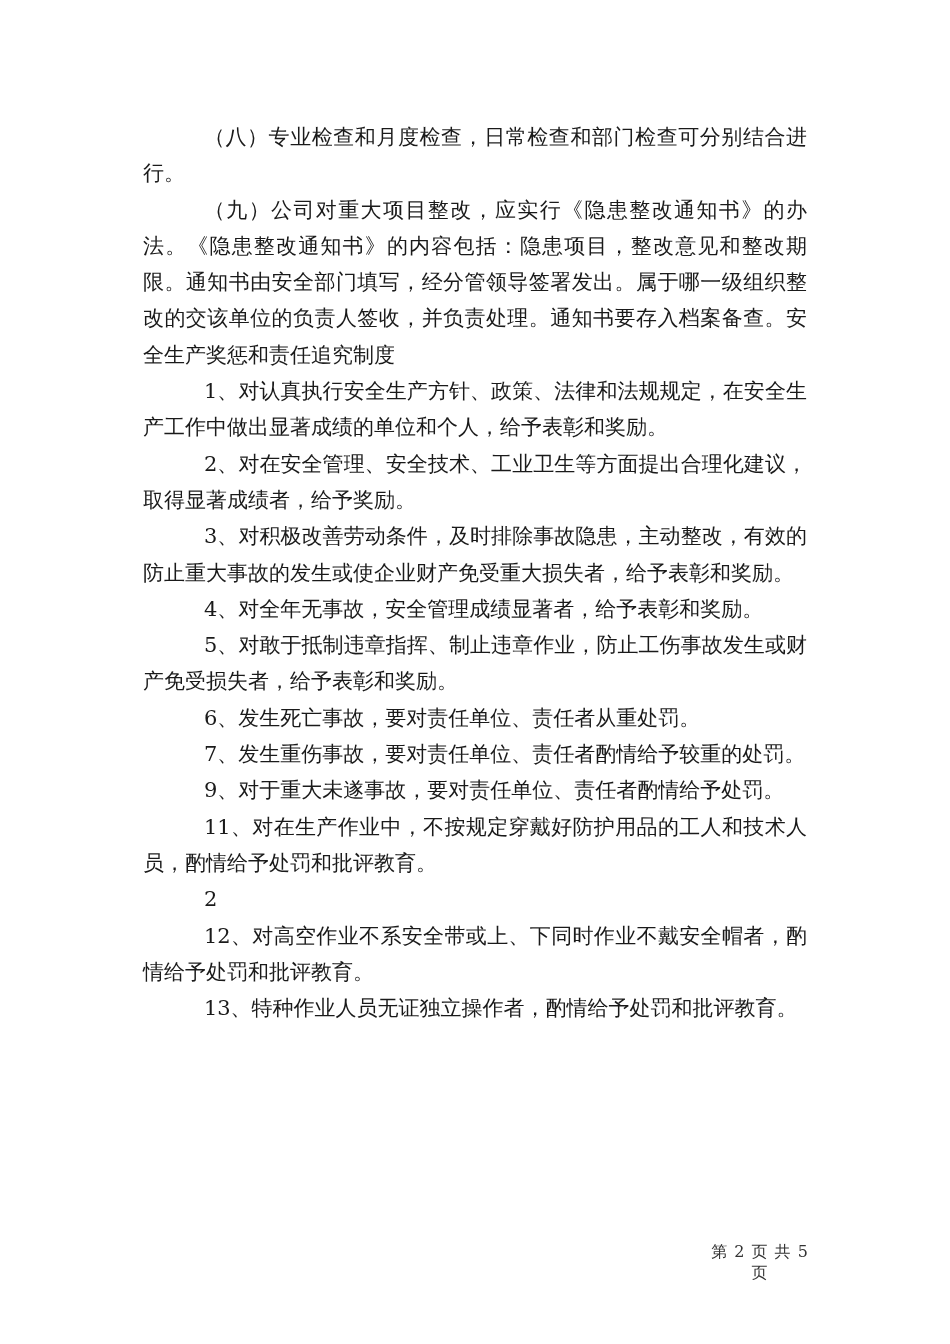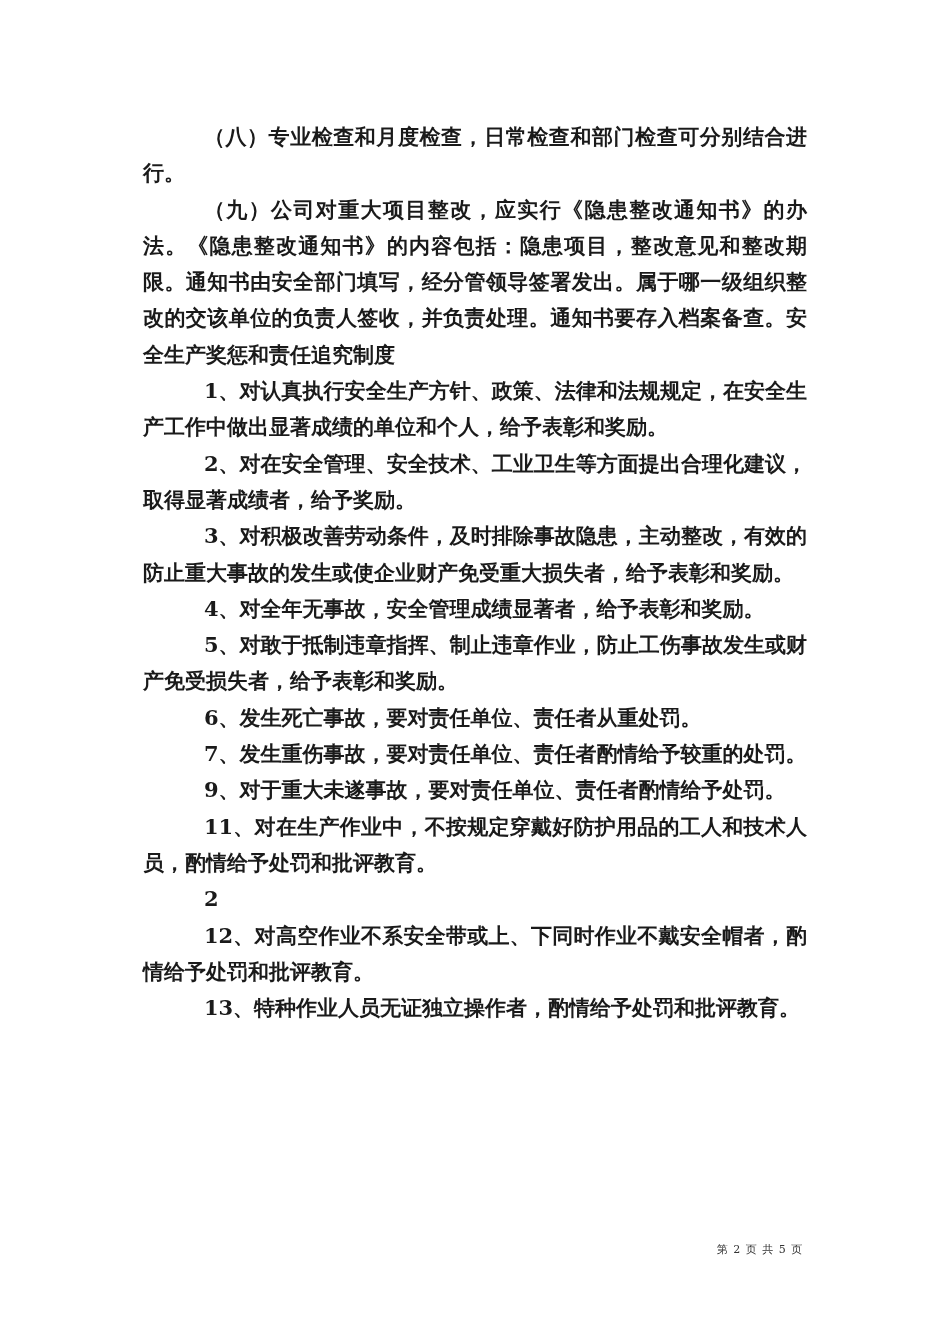--- a/index.html
+++ b/index.html
@@ -3,25 +3,25 @@
   <meta charset="utf-8">
   <style>
     html, body { margin: 0; padding: 0; background: #ffffff; }
     body { width: 950px; height: 1344px; position: relative; overflow: hidden; }
     .page {
       position: absolute; left: 143px; top: 119px; width: 664px;
       font-family: "DejaVu Serif", "Liberation Serif", serif;
       font-size: 21px; line-height: 36.3px; color: #1a1a1a;
       text-align: justify; text-justify: inter-character;
     }
-    .para { margin: 0; text-indent: 2.9em; font-weight: bold; }
+    .para { margin: 0; text-indent: 2.9em; }
     .footer {
       position: absolute; left: 700px; top: 1242px; width: 120px;
       font-family: "DejaVu Serif", "Liberation Serif", serif;
-      font-size: 11px; color: #333; text-align: center; letter-spacing: 1px;
+      font-size: 16px; color: #333; text-align: center; letter-spacing: 1px;
     }
   </style>
 </head>
 <body>
 
 <div class="page">
   <p class="para">（八）专业检查和月度检查，日常检查和部门检查可分别结合进行。</p>
   <p class="para">（九）公司对重大项目整改，应实行《隐患整改通知书》的办法。《隐患整改通知书》的内容包括：隐患项目，整改意见和整改期限。通知书由安全部门填写，经分管领导签署发出。属于哪一级组织整改的交该单位的负责人签收，并负责处理。通知书要存入档案备查。安全生产奖惩和责任追究制度</p>
   <p class="para">1、对认真执行安全生产方针、政策、法律和法规规定，在安全生产工作中做出显著成绩的单位和个人，给予表彰和奖励。</p>
   <p class="para">2、对在安全管理、安全技术、工业卫生等方面提出合理化建议，取得显著成绩者，给予奖励。</p>

